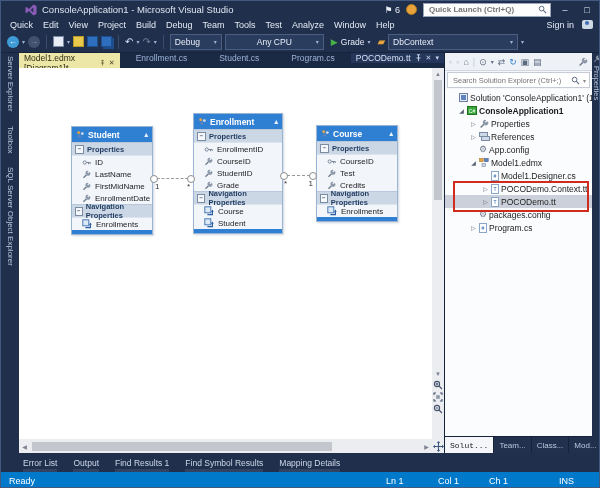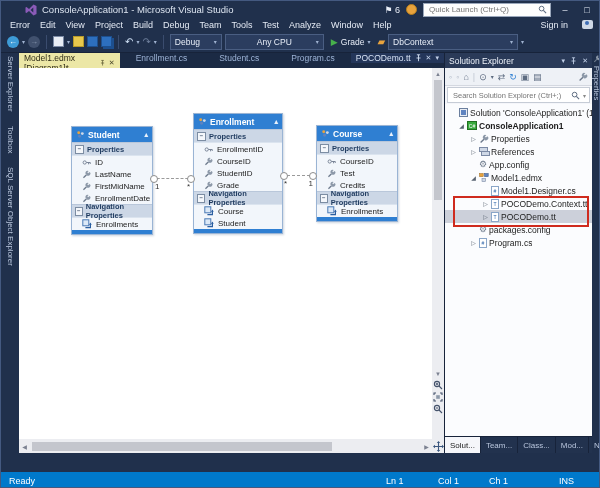--- a/index.html
+++ b/index.html
@@ -7,27 +7,27 @@
   .abs{position:absolute;}
   .flex{display:flex;align-items:center;}
 
   
   #titlebar{left:0;top:0;width:600px;height:17px;display:flex;align-items:center;color:#dce4f0;font-size:9.5px;padding:0 4px;box-sizing:border-box;margin-left:20px;}
   #title-text{margin-left:5px;white-space:nowrap;}
   #title-right{margin-left:auto;display:flex;align-items:center;gap:6px;}
   .flagwrap{color:#e9eef7;font-size:9px;}
   .notif-dot{width:9px;height:9px;border-radius:50%;background:#e8a33d;border:1px solid #b87f1e;}
   #quick-launch{width:120px;height:12px;background:#fdfdfd;border:1px solid #9aa7bb;display:flex;align-items:center;font-size:8px;color:#666;padding:0 3px;gap:3px;}
-  #quick-launch input{border:0;outline:0;flex:1;font-size:8px;color:#555;background:transparent;font-family:"Liberation Sans",sans-serif;min-width:0;}
+  #quick-launch input{border:0;outline:0;flex:1;font-size:8px;color:#555;background:transparent;font-family:"Liberation Sans",sans-serif;min-width:0;font-weight:bold;}
   .winbtn{width:16px;text-align:center;font-size:9px;color:#e6ecf6;cursor:default;}
 
   
   #menubar{left:0;top:17px;width:600px;height:13px;display:flex;align-items:center;font-size:9px;color:#e4eaf4;padding:0 4px;box-sizing:border-box;}
   .menu-item{padding:0 5px;}
-  #menu-right{margin-left:auto;display:flex;gap:14px;padding-right:4px;}
+  #menu-right{margin-left:auto;display:flex;gap:8px;padding-right:4px;}
   .signin-badge{width:11px;height:9px;background:#cfd8e6;border-radius:2px;position:relative;}
   .signin-badge::after{content:"";position:absolute;left:3px;top:1px;width:4px;height:4px;border-radius:50%;background:#3e6db5;}
 
   
   #toolbar{left:0;top:30px;width:600px;height:22px;display:flex;align-items:center;gap:3px;padding:0 6px;box-sizing:border-box;border-bottom:1px solid #17233a;}
   .tb-circle{width:12px;height:12px;border-radius:50%;background:#3e9bd6;color:#fff;font-size:8px;line-height:12px;text-align:center;}
   .tb-circle.dis{background:#41516e;color:#8b9ab3;}
   .tb-glyph{font-size:10px;color:#cfe0f5;}
   .tb-glyph.dis{color:#6e7f9c;}
   .tb-dd{font-size:6px;color:#9fb2d0;}
@@ -104,21 +104,21 @@
   .ic-sol{width:9px;height:9px;background:#e9edf4;border:1px solid #6b7f9e;box-sizing:border-box;position:relative;}
   .ic-sol::after{content:"";position:absolute;left:1px;top:1px;width:5px;height:5px;background:#5f83c0;}
   .ic-refs{width:10px;height:9px;position:relative;}
   .ic-refs::before,.ic-refs::after{content:"";position:absolute;width:7px;height:3px;background:#cfd8e6;border:1px solid #7b8aa5;}
   .ic-refs::before{left:0;top:0;}
   .ic-refs::after{left:2px;top:4px;}
   .gear{font-size:9px;color:#6d7a8c;line-height:9px;}
   #red-box{position:absolute;left:8px;border:2px solid #cf2b1e;pointer-events:none;}
   #se-tabs{height:16px;background:#22324e;display:flex;align-items:stretch;font-size:8px;flex:0 0 auto;border-top:1px solid #17233a;}
   .se-tab{display:flex;align-items:center;padding:0 5px;color:#b9c6dd;border-right:1px solid #17233a;}
-  .se-tab.on{background:#f5f6fa;color:#222;}
+  .se-tab.on{background:#f5f6fa;color:#222;font-family:Liberation Mono, monospace;}
 
   
   #bottomstrip{left:0;top:452px;width:600px;height:19px;background:#20304c;display:flex;align-items:center;gap:16px;padding-left:22px;box-sizing:border-box;}
   .btab{font-size:8.5px;color:#cdd7e8;position:relative;}
   .btab::after{content:"";position:absolute;left:0;right:0;bottom:-4px;height:3px;background:#33435f;}
   #statusbar{left:0;top:471px;width:600px;height:17px;background:#0079cb;color:#fff;font-size:9px;display:flex;align-items:center;padding:0 8px;box-sizing:border-box;}
   .st-right{position:absolute;top:0;height:17px;display:flex;align-items:center;}
 </style>
 </head>
 <body>
@@ -193,21 +193,21 @@
             <use href="#i-mag"></use>
           </svg>
       </span>
       <span class="winbtn">–</span>
       <span class="winbtn">□</span>
       <span class="winbtn">✕</span>
     </div>
   </div>
 
   <div id="menubar" class="abs">
-    <span class="menu-item">Error</span>
+    <span class="menu-item">Quick</span>
     <span class="menu-item">Edit</span>
     <span class="menu-item">View</span>
     <span class="menu-item">Project</span>
     <span class="menu-item">Build</span>
     <span class="menu-item">Debug</span>
     <span class="menu-item">Team</span>
     <span class="menu-item">Tools</span>
     <span class="menu-item">Test</span>
     <span class="menu-item">Analyze</span>
     <span class="menu-item">Window</span>
@@ -484,30 +484,20 @@
     </div>
 
     <div id="pan-corner" class="abs" style="left:413px;top:371px;width:12px;height:14px">
         <svg width="11" height="11">
           <use href="#i-pan"></use>
         </svg>
       </div>
   </div>
 
   <div id="sepanel" class="abs">
-    <div id="se-header">
-      <span>Solution Explorer</span>
-      <span class="hico">
-        <span>▾</span>
-        <svg class="pin-svg" style="color:#c2d0e8">
-            <use href="#i-pin"></use>
-          </svg>
-        <span>✕</span>
-      </span>
-    </div>
     <div id="se-toolbar">
       <span style="color:#aab3c2">◦</span>
       <span style="color:#aab3c2">◦</span>
       <span>⌂</span>
       <span style="color:#c2c8d2">|</span>
       <span>⊙</span>
         <span style="font-size:6px">▾</span>
       <span>⇄</span>
       <span class="blue">↻</span>
       <span>▣</span>
@@ -587,20 +577,27 @@
     </div>
     <div id="se-tabs">
       <span class="se-tab on">Solut...</span>
       <span class="se-tab">Team...</span>
       <span class="se-tab">Class...</span>
       <span class="se-tab">Mod...</span>
       <span class="se-tab">Notifi...</span>
     </div>
   </div>
 
+  <div id="bottomstrip" class="abs">
+    <span class="btab">Error List</span>
+    <span class="btab">Output</span>
+    <span class="btab">Find Results 1</span>
+    <span class="btab">Find Symbol Results</span>
+    <span class="btab">Mapping Details</span>
+  </div>
 
   <div id="statusbar" class="abs">
     <span>Ready</span>
     <span class="st-right" style="left:385px">Ln 1</span>
     <span class="st-right" style="left:437px">Col 1</span>
     <span class="st-right" style="left:488px">Ch 1</span>
     <span class="st-right" style="left:558px">INS</span>
   </div>
 
 </div>

